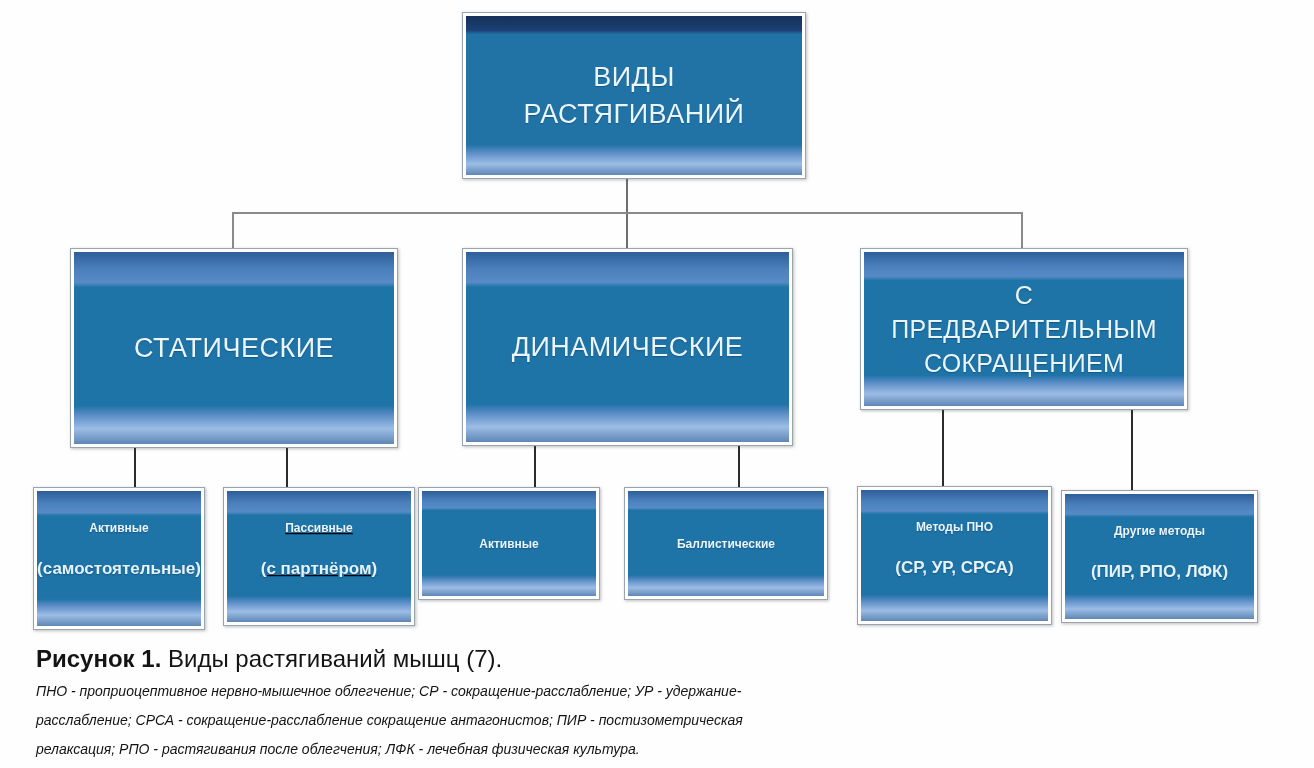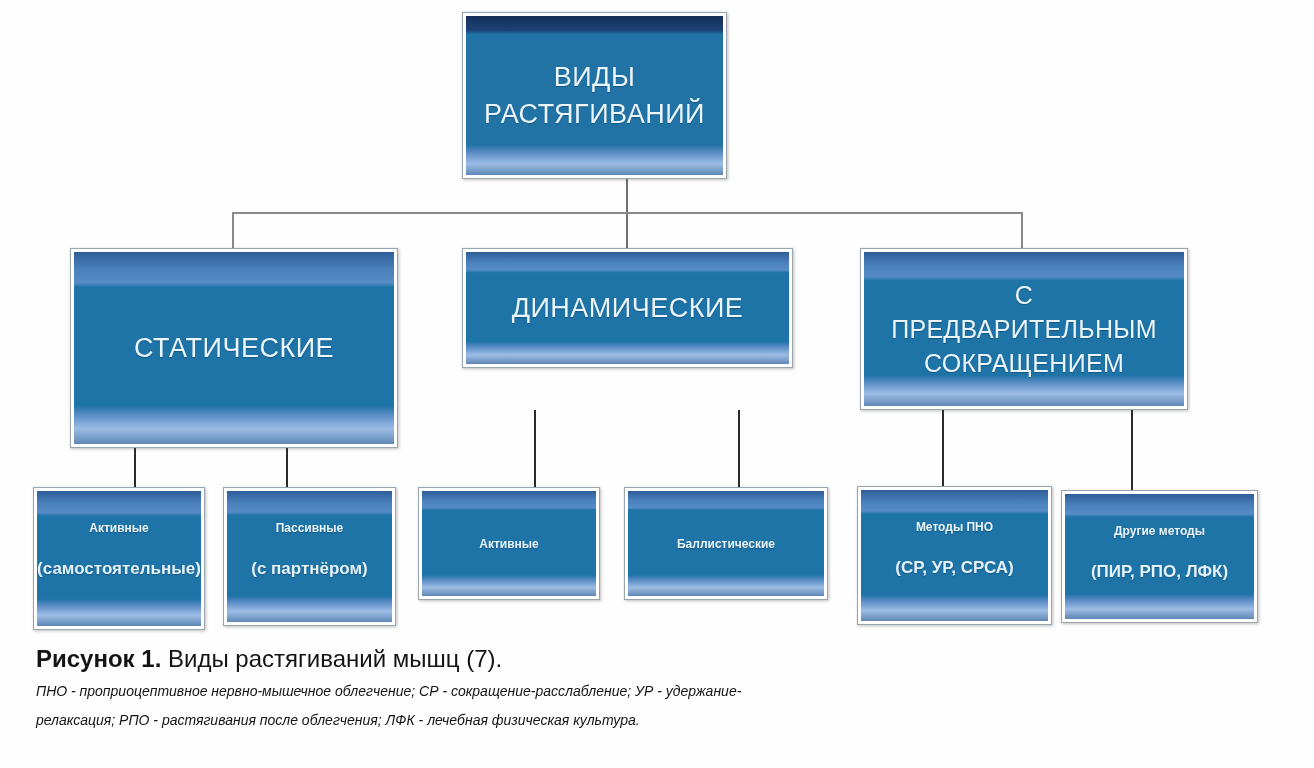--- a/index.html
+++ b/index.html
@@ -34,26 +34,26 @@
     color:#eaf5fc;white-space:pre-line;
     text-shadow:0 1px 1px rgba(10,40,70,.35);
   }
   .lvl12{font-size:27px;line-height:37px;letter-spacing:.5px;font-weight:400;}
   .lvl2c{font-size:25px;line-height:34px;letter-spacing:.3px;font-weight:400;}
   .lvl3 .fill{justify-content:flex-start;padding-top:30px;box-sizing:border-box;}
   .lvl3s .fill{justify-content:center;padding-top:0;}
   .title3{font-size:12px;font-weight:700;color:#eaf5fc;text-shadow:0 1px 1px rgba(10,40,70,.35);}
   .sub3{font-size:17px;font-weight:700;color:#e4f2fa;margin-top:24px;text-shadow:0 1px 1px rgba(10,40,70,.35);}
   
-  #n-root   {left:462px;top:12px; width:265px;height:167px;}
+  #n-root   {left:462px;top:12px; width:344px;height:167px;}
   #n-static {left:70px; top:248px;width:328px;height:200px;}
-  #n-dynamic{left:462px;top:248px;width:331px;height:120px;}
+  #n-dynamic{left:462px;top:248px;width:331px;height:198px;}
   #n-precon {left:860px;top:248px;width:328px;height:162px;}
   #n-sact   {left:33px; top:487px;width:172px;height:143px;}
-  #n-spas   {left:223px;top:487px;width:173px;height:139px;}
+  #n-spas   {left:223px;top:487px;width:192px;height:139px;text-decoration:underline;}
   #n-dact   {left:418px;top:487px;width:182px;height:113px;}
   #n-ball   {left:624px;top:487px;width:204px;height:113px;}
   #n-pnf    {left:857px;top:486px;width:195px;height:139px;}
   #n-other  {left:1061px;top:490px;width:197px;height:133px;}
   
   .conn{position:absolute;}
   .conn-gray{background:#8a8a8a;}
   .conn-dark{background:#2b2b2b;}
   #c-rootv {left:626px;top:179px;width:2px;height:70px;background:#6e6e6e;}
   #c-bus   {left:232px;top:212px;width:791px;height:2px;}
@@ -148,14 +148,15 @@
     <div class="title3">Другие методы</div>
     <div class="sub3">(ПИР, РПО, ЛФК)</div>
   </div>
 </div>
 
 <div id="caption">
   <b>Рисунок 1.</b><span> Виды растягиваний мышц (7).</span>
 </div>
 <div id="footnote">
   <div>ПНО - проприоцептивное нервно-мышечное облегчение; СР - сокращение-расслабление; УР - удержание-</div>
+  <div>расслабление; СРСА - сокращение-расслабление сокращение антагонистов; ПИР - постизометрическая</div>
   <div>релаксация; РПО - растягивания после облегчения; ЛФК - лечебная физическая культура.</div>
 </div>
 
 </body></html>

